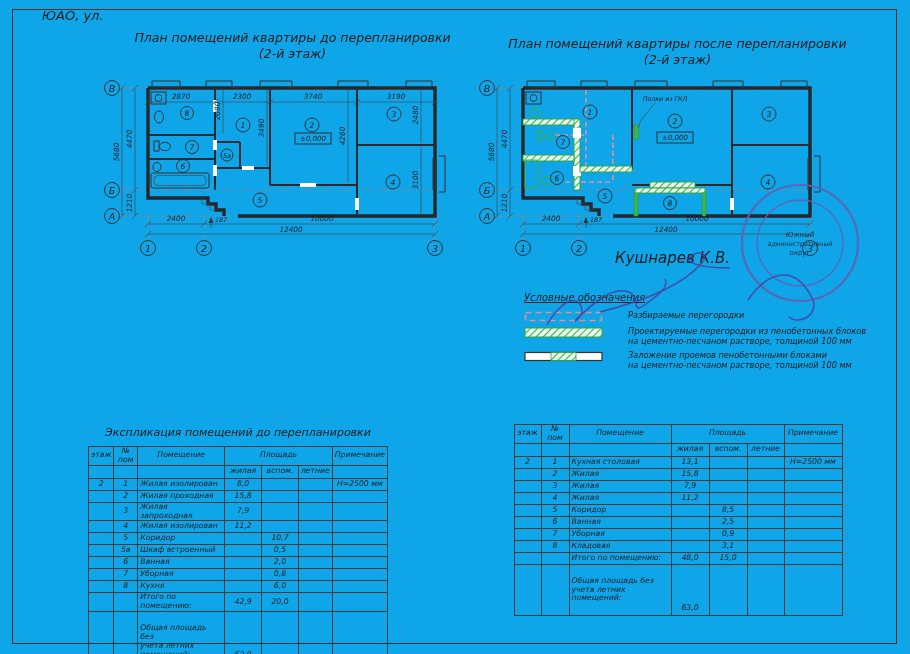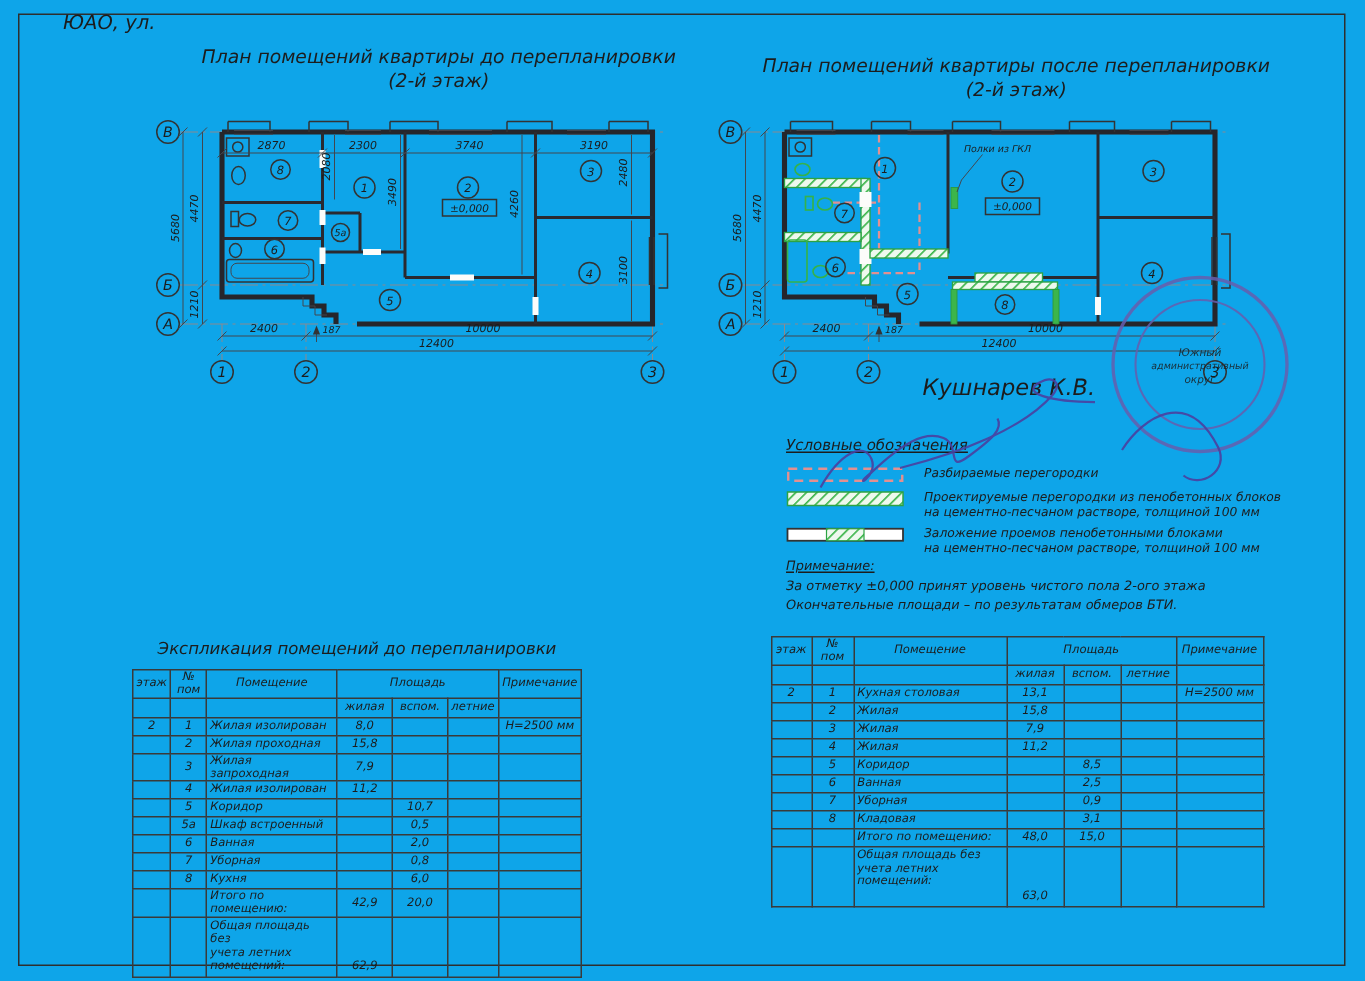--- a/index.html
+++ b/index.html
@@ -22,32 +22,32 @@
   .lvl{font-size:7px;}
   .gap{fill:#fcfcfa;stroke:none;}
   .grnH{fill:url(#gh);stroke:#2ca344;stroke-width:.9;}
   .grnS{fill:#3cb54a;stroke:#2a9a3e;stroke-width:.6;}
   .grnL{stroke:#35b24a;stroke-width:1.1;fill:none;}
   .redD{stroke:#e39090;stroke-width:1.5;stroke-dasharray:5 3;fill:none;}
   .legend{width:385px;font-size:8.2px;line-height:1.25;}
   .legend .lt{font-size:10px;text-decoration:underline;margin-bottom:5px;}
   .lrow{display:flex;align-items:flex-start;margin-bottom:4px;}
   .lrow svg{flex:0 0 80px;margin-top:1px;}
-  .lrow .ltx{margin-left:12px;white-space:pre-line;}
+  .lrow .ltx{margin-left:24px;white-space:pre-line;}
   .notes{width:380px;font-size:8.6px;line-height:1.5;}
   .notes .nt{text-decoration:underline;}
   .tbl-wrap{text-align:center;}
   .tbl-title{font-size:11px;margin-bottom:7px;white-space:nowrap;}
   table.tb{border-collapse:collapse;margin:0 auto;}
   table.tb th,table.tb td{border:1px solid #3a3a3a;font-size:7.7px;font-weight:normal;
         font-style:italic;padding:0 2px;text-align:center;height:11px;line-height:1.15;}
   table.tb th{height:12px;}
   table.tb td.nm{text-align:left;}
   table.tb tr.tall td{height:36px;vertical-align:bottom;padding-bottom:2px;}
-  table.tb tr.tall td.nm{white-space:pre-line;vertical-align:top;padding-top:1px;}
+  table.tb tr.tall td.nm{white-space:pre-line;vertical-align:top;padding-top:12px;}
   .overlay{pointer-events:none;}
 </style>
 </head>
 <body>
 
 <div class="page">
   <div class="frame abs"></div>
 
   <svg width="0" height="0" style="position:absolute">
     <defs>
@@ -266,25 +266,20 @@
     <div class="lrow">
       <svg width="80" height="11" viewBox="0 0 80 11">
         <rect x="1" y="1.5" width="77" height="8" fill="#fff" stroke="#333" stroke-width="1.2"></rect>
         <rect x="27" y="1.5" width="25" height="8" fill="url(#gh)" stroke="#2ca344" stroke-width=".8"></rect>
       </svg>
       <div class="ltx">Заложение проемов пенобетонными блоками
 на цементно-песчаном растворе, толщиной 100 мм</div>
     </div>
   </div>
 
-  <div class="abs notes" style="left:524px;top:372px;">
-    <div class="nt">Примечание:</div>
-    <div>За отметку ±0,000 принят уровень чистого пола 2-ого этажа</div>
-    <div>Окончательные площади – по результатам обмеров БТИ.</div>
-  </div>
 
   <svg class="abs overlay" style="left:0;top:0;" width="910" height="654" viewBox="0 0 910 654">
     <g opacity="0.85">
       <circle cx="800" cy="243" r="58" fill="none" stroke="#675eae" stroke-width="2.2"></circle>
       <circle cx="800" cy="243" r="43" fill="none" stroke="#675eae" stroke-width="1.4"></circle>
       <text x="800" y="237" text-anchor="middle" style="font-size:7px" fill="#5d55a5">Южный</text>
       <text x="800" y="246" text-anchor="middle" style="font-size:6.3px" fill="#5d55a5">административный</text>
       <text x="800" y="255" text-anchor="middle" style="font-size:7px" fill="#5d55a5">округ</text>
     </g>
     <text x="615" y="263" style="font-size:15px" fill="#a8c7e8">Кушнарев К.В.</text>

